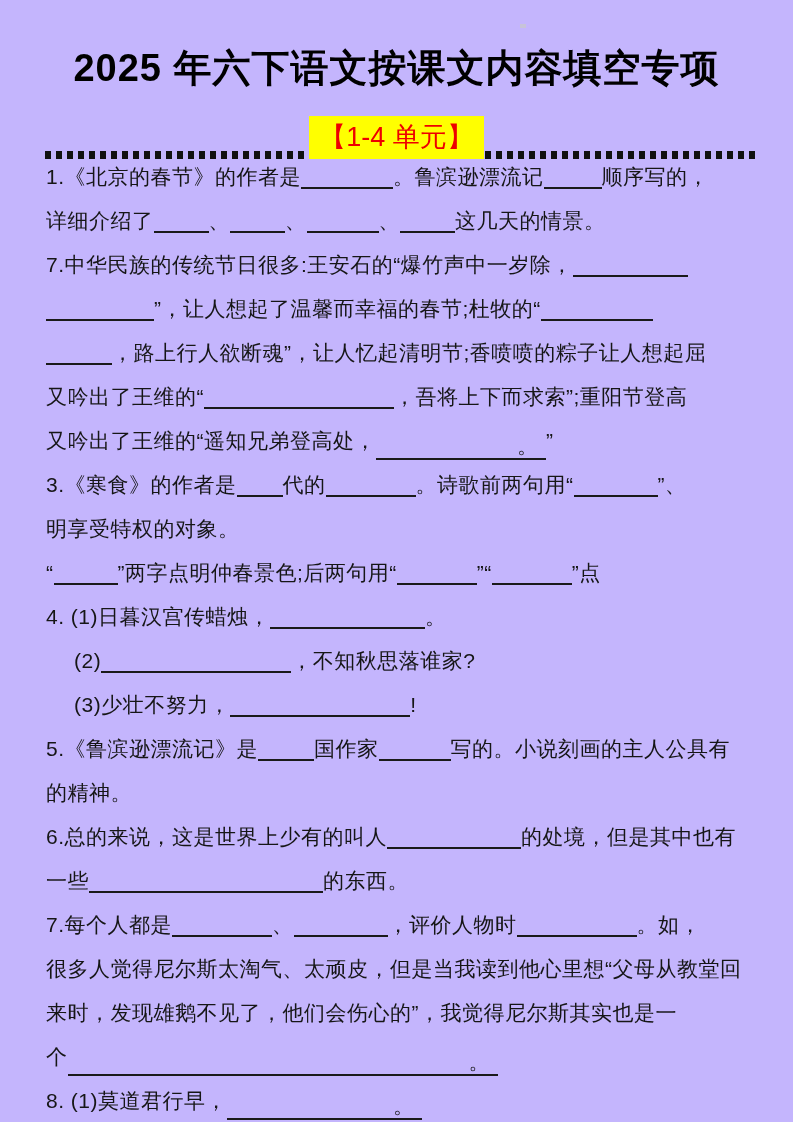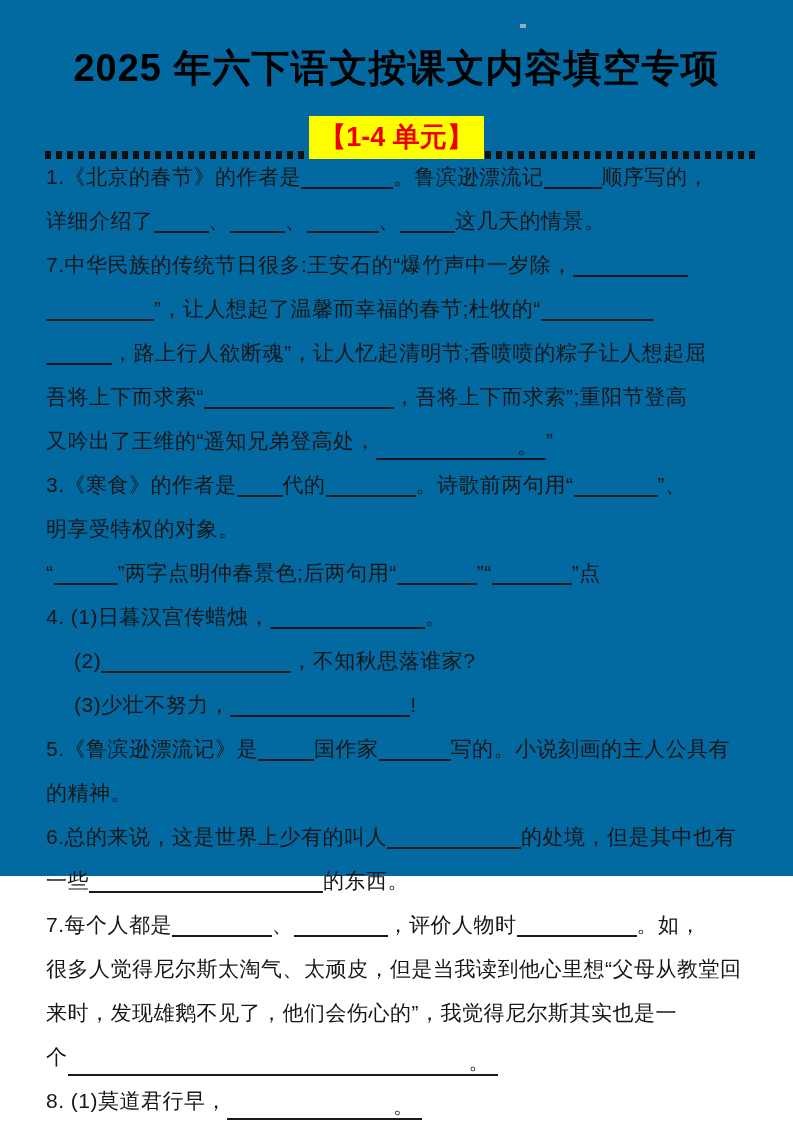--- a/index.html
+++ b/index.html
@@ -8,22 +8,22 @@
     background: #ffffff;
     width: 793px;
     height: 1122px;
     overflow: hidden;
     font-family: "Liberation Sans", sans-serif;
     color: #111111;
   }
   .page {
     position: relative;
     width: 793px;
-    height: 876px;
-    background: #0369a1;
+    height: 1122px;
+    background: #c4b5fd;
   }
   .scan-artifact {
     position: absolute;
     left: 520px;
     top: 24px;
     width: 6px;
     height: 4px;
     background: #c9c9c9;
     opacity: 0.7;
   }
@@ -40,21 +40,21 @@
     letter-spacing: 1px;
     white-space: nowrap;
   }
   .subtitle {
     position: relative;
     z-index: 2;
     display: inline-block;
     margin-top: 6px;
     font-size: 27px;
     line-height: 34px;
-    font-weight: bold;
+    font-weight: normal;
     padding: 4px 10px 5px 10px;
     white-space: nowrap;
   }
   .dots {
     position: relative;
     z-index: 1;
     margin: -8px 0 0 45px;
     width: 712px;
     height: 8px;
     background: repeating-linear-gradient(90deg, #111111 0px, #111111 6px, transparent 6px, transparent 11px);
@@ -95,21 +95,21 @@
   </div>
 
   <div class="dots"></div>
 
   <div class="content">
       <div class="line"><span class="seg">1.《北京的春节》的作者是</span><span class="blank" style="width: 92px; padding-right: 0px;"></span><span class="seg">。鲁滨逊漂流记</span><span class="blank" style="width: 58px; padding-right: 0px;"></span><span class="seg">顺序写的，</span></div>
       <div class="line"><span class="seg">详细介绍了</span><span class="blank" style="width: 55px; padding-right: 0px;"></span><span class="seg">、</span><span class="blank" style="width: 55px; padding-right: 0px;"></span><span class="seg">、</span><span class="blank" style="width: 72px; padding-right: 0px;"></span><span class="seg">、</span><span class="blank" style="width: 55px; padding-right: 0px;"></span><span class="seg">这几天的情景。</span></div>
       <div class="line"><span class="seg">7.中华民族的传统节日很多:王安石的“爆竹声中一岁除，</span><span class="blank" style="width: 115px; padding-right: 0px;"></span></div>
       <div class="line"><span class="blank" style="width: 108px; padding-right: 0px;"></span><span class="seg">”，让人想起了温馨而幸福的春节;杜牧的“</span><span class="blank" style="width: 112px; padding-right: 0px;"></span></div>
       <div class="line"><span class="blank" style="width: 66px; padding-right: 0px;"></span><span class="seg">，路上行人欲断魂”，让人忆起清明节;香喷喷的粽子让人想起屈</span></div>
-      <div class="line"><span class="seg">吾将上下而求索“</span><span class="blank" style="width: 190px; padding-right: 0px;"></span><span class="seg">，吾将上下而求索”;重阳节登高</span></div>
+      <div class="line"><span class="seg">又吟出了王维的“</span><span class="blank" style="width: 190px; padding-right: 0px;"></span><span class="seg">，吾将上下而求索”;重阳节登高</span></div>
       <div class="line"><span class="seg">又吟出了王维的“遥知兄弟登高处，</span><span class="blank" style="width: 170px;">。</span><span class="seg">”</span></div>
       <div class="line"><span class="seg">3.《寒食》的作者是</span><span class="blank" style="width: 46px; padding-right: 0px;"></span><span class="seg">代的</span><span class="blank" style="width: 90px; padding-right: 0px;"></span><span class="seg">。诗歌前两句用“</span><span class="blank" style="width: 84px; padding-right: 0px;"></span><span class="seg">”、</span></div>
       <div class="line"><span class="seg">明享受特权的对象。</span></div>
       <div class="line"><span class="seg">“</span><span class="blank" style="width: 64px; padding-right: 0px;"></span><span class="seg">”两字点明仲春景色;后两句用“</span><span class="blank" style="width: 80px; padding-right: 0px;"></span><span class="seg">”“</span><span class="blank" style="width: 80px; padding-right: 0px;"></span><span class="seg">”点</span></div>
       <div class="line"><span class="seg">4. (1)日暮汉宫传蜡烛，</span><span class="blank" style="width: 155px; padding-right: 0px;"></span><span class="seg">。</span></div>
       <div class="line" style="padding-left: 28px;"><span class="seg">(2)</span><span class="blank" style="width: 190px; padding-right: 0px;"></span><span class="seg">，不知秋思落谁家?</span></div>
       <div class="line" style="padding-left: 28px;"><span class="seg">(3)少壮不努力，</span><span class="blank" style="width: 180px; padding-right: 0px;"></span><span class="seg">!</span></div>
       <div class="line"><span class="seg">5.《鲁滨逊漂流记》是</span><span class="blank" style="width: 56px; padding-right: 0px;"></span><span class="seg">国作家</span><span class="blank" style="width: 72px; padding-right: 0px;"></span><span class="seg">写的。小说刻画的主人公具有</span></div>
       <div class="line"><span class="seg">的精神。</span></div>
       <div class="line"><span class="seg">6.总的来说，这是世界上少有的叫人</span><span class="blank" style="width: 134px; padding-right: 0px;"></span><span class="seg">的处境，但是其中也有</span></div>

